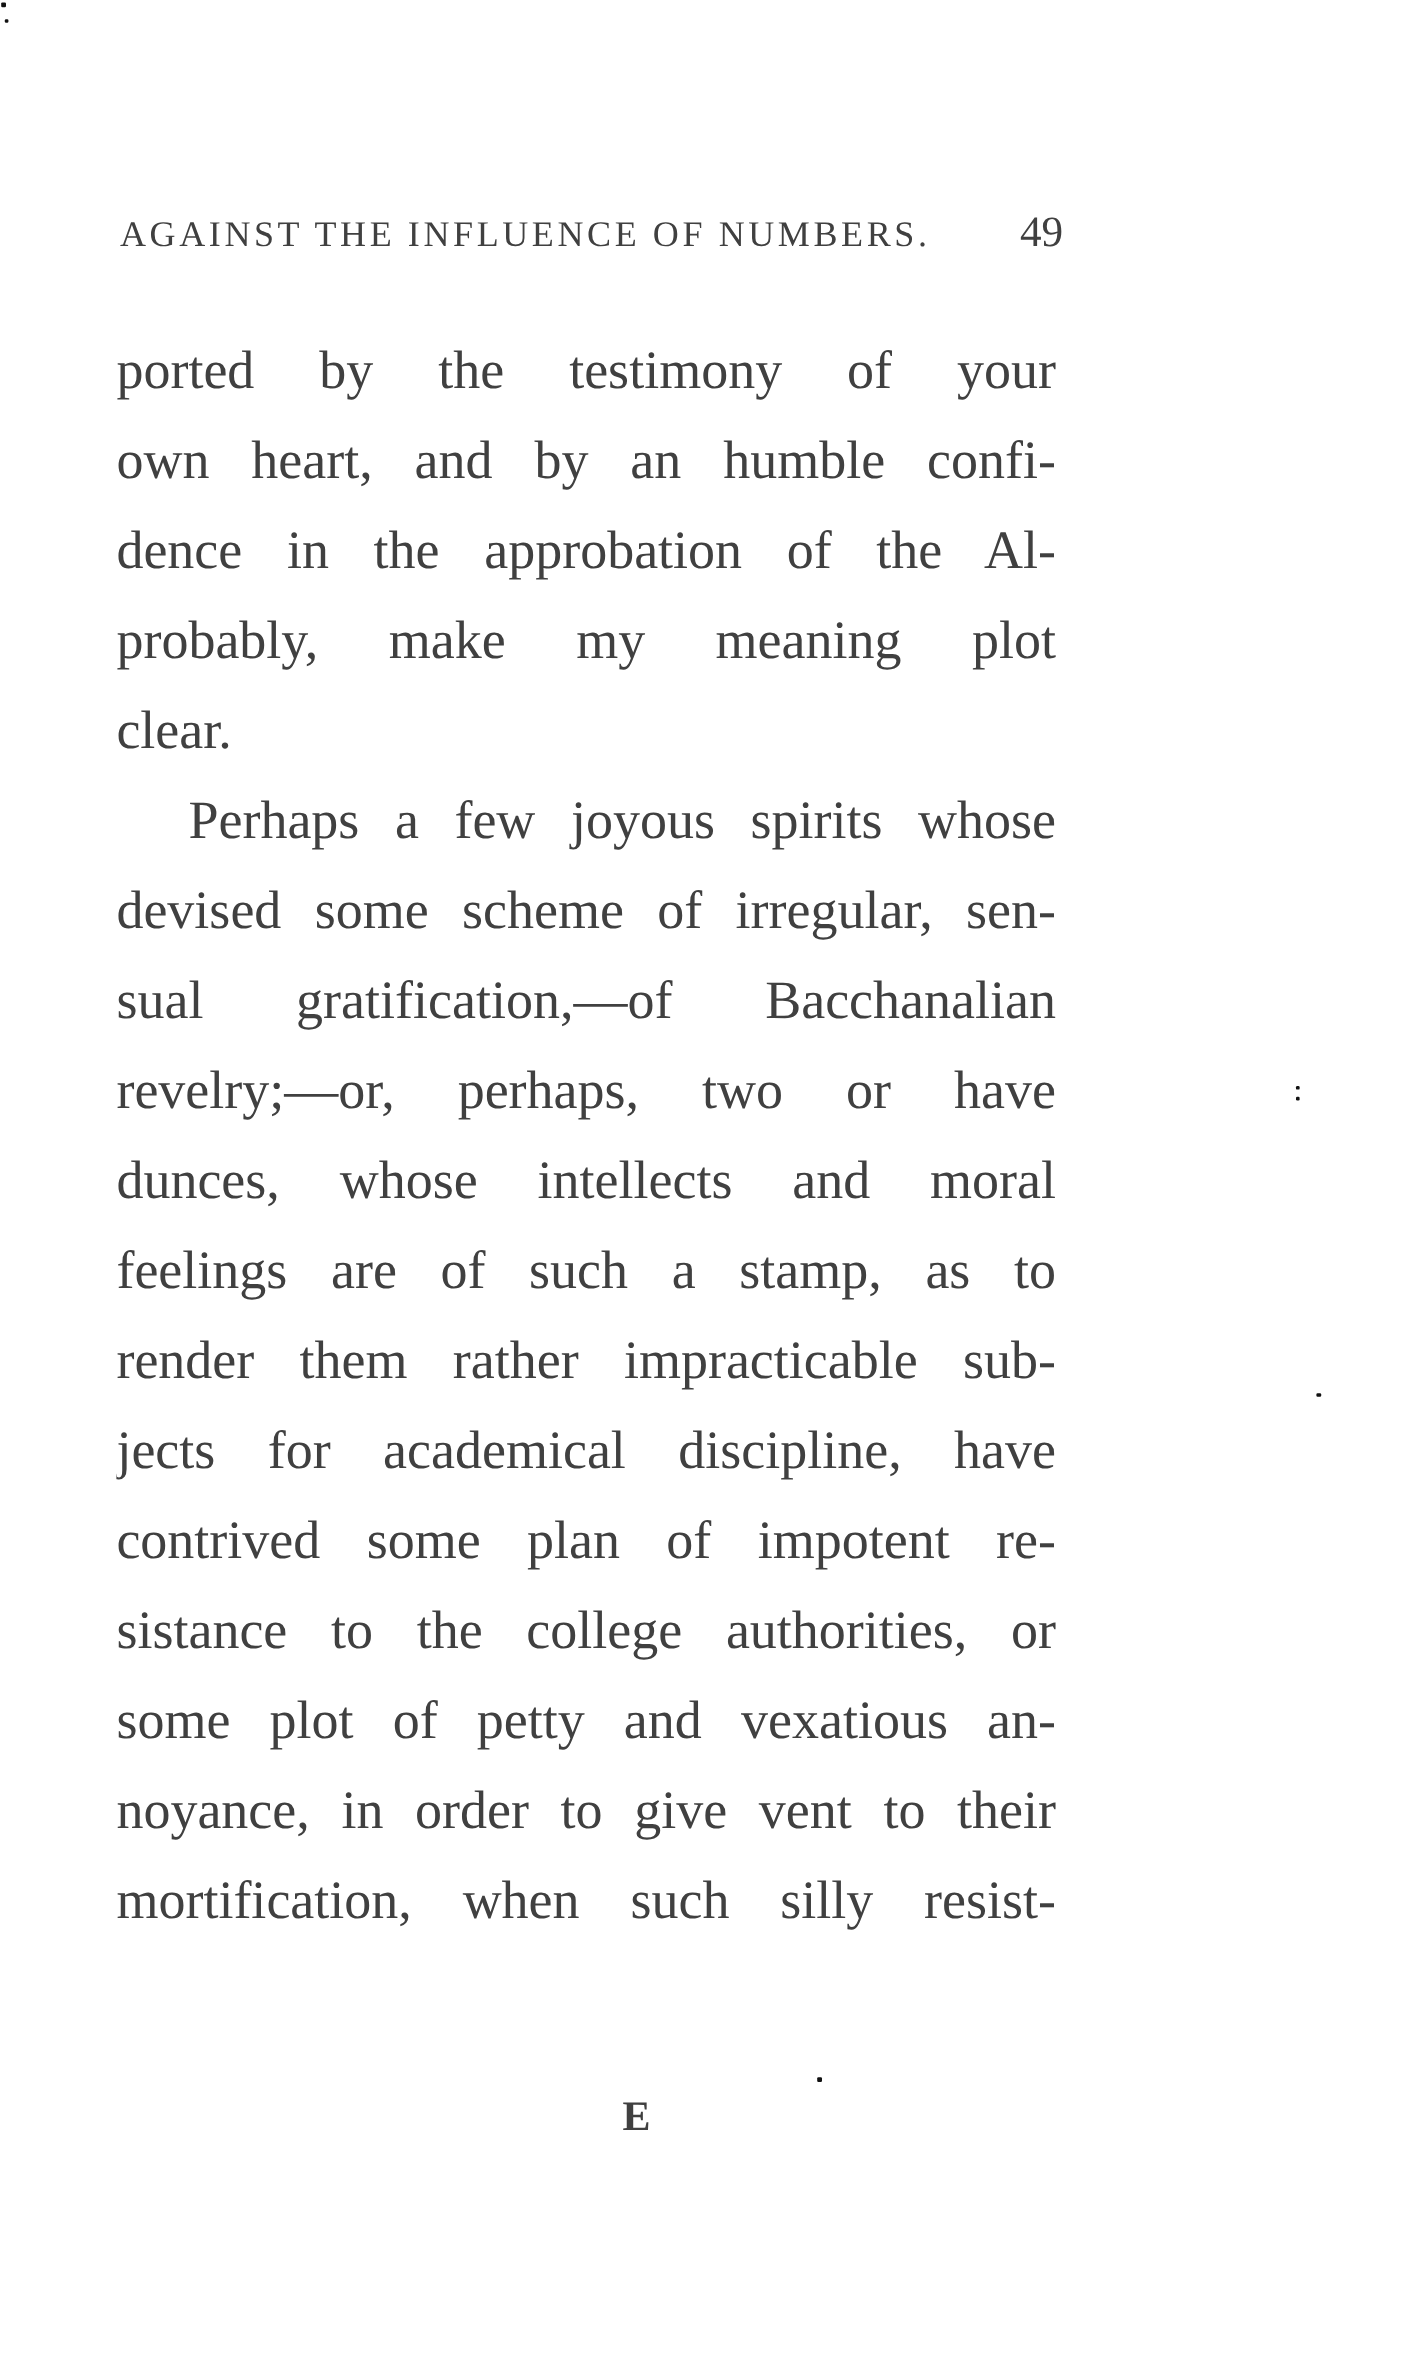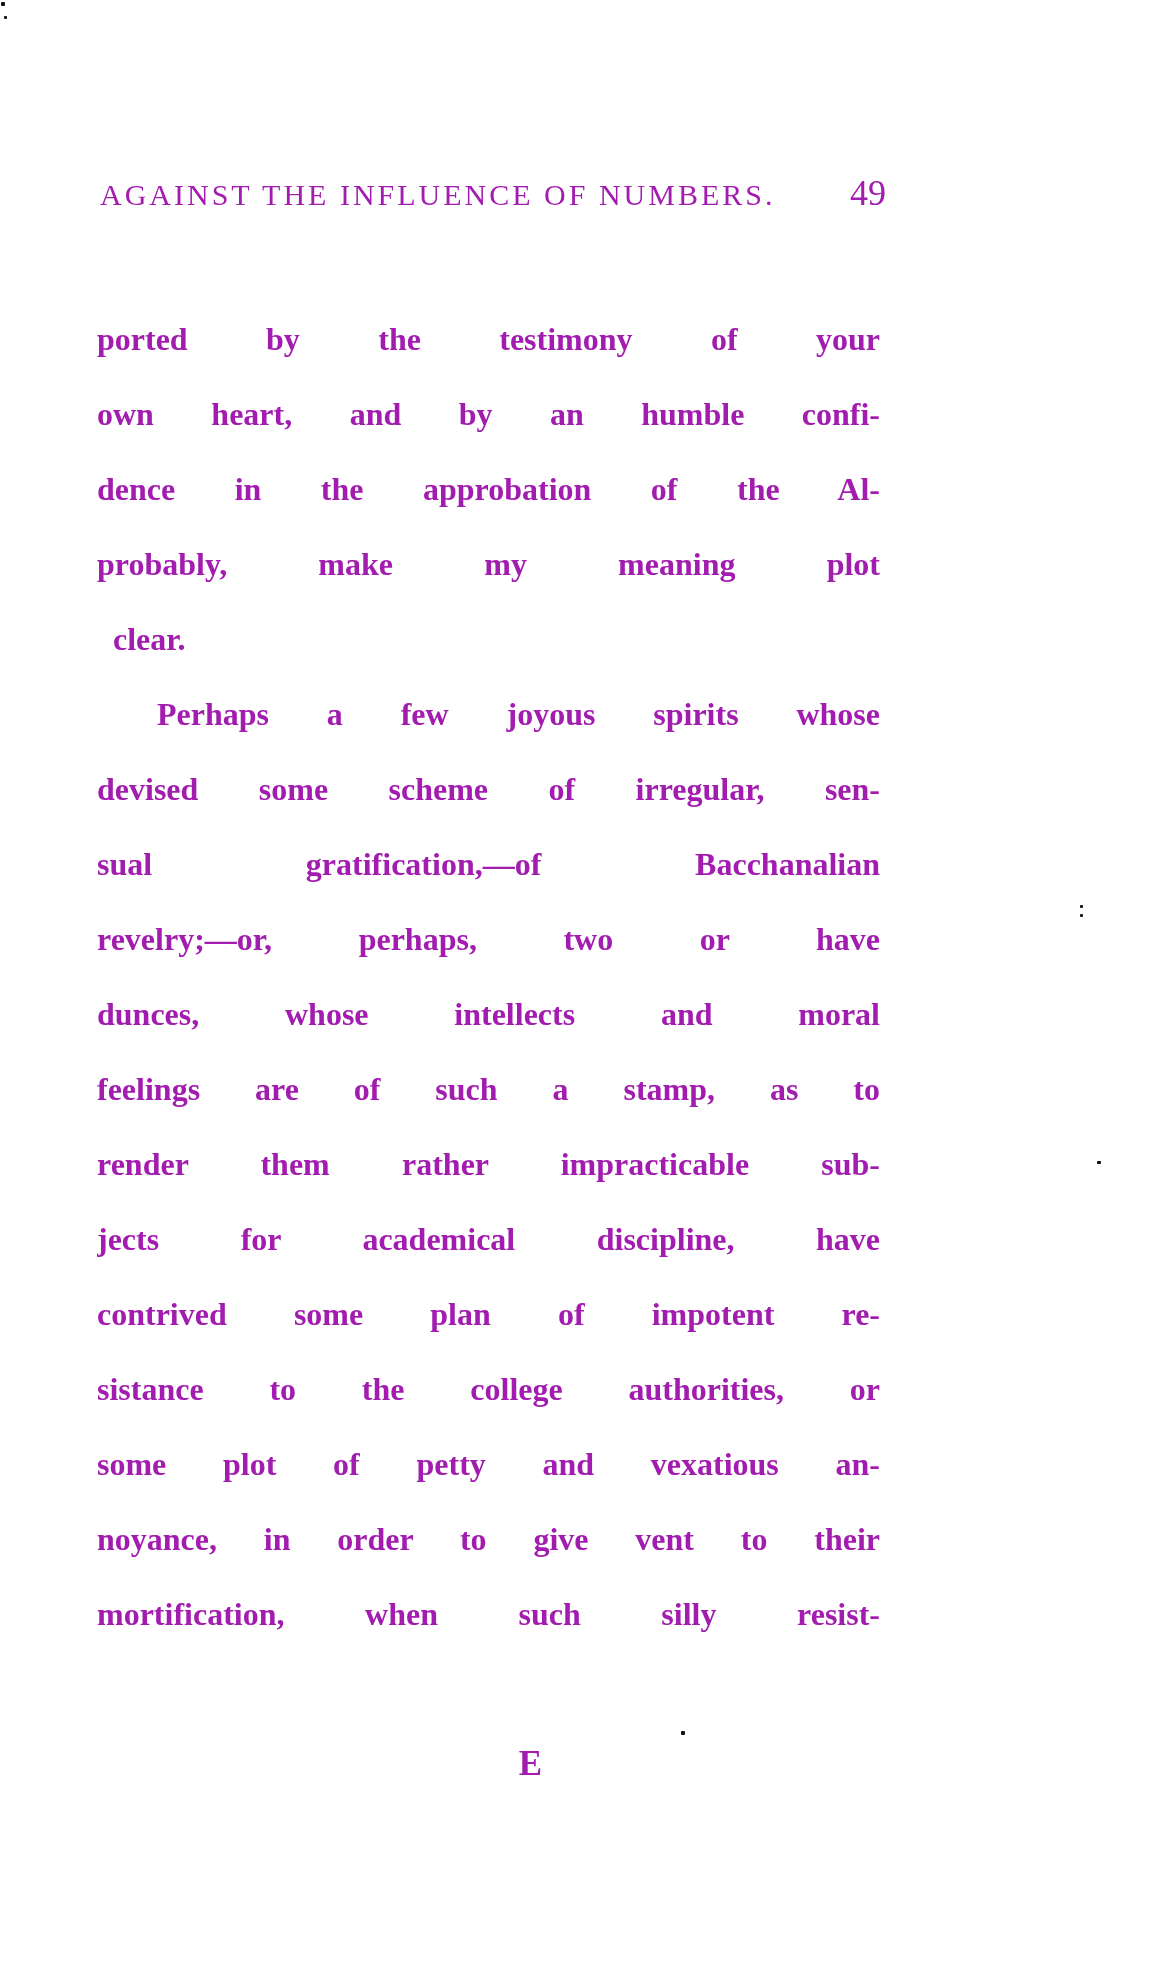--- a/index.html
+++ b/index.html
@@ -1,21 +1,21 @@
 <!DOCTYPE html>
 <html><head>
 <meta charset="utf-8">
 <style>
   html, body { margin: 0; padding: 0; background: #ffffff; }
   .page {
     position: relative;
     width: 1171px;
     height: 1976px;
     background: #ffffff;
-    color: #a21caf;
+    color: #404040;
     font-family: "Liberation Serif", serif;
     overflow: hidden;
   }
   
   .running-header {
     position: absolute;
     left: 100px;
     top: 172px;
     width: 786px;
     display: flex;
@@ -29,36 +29,34 @@
     font-weight: 400;
   }
   .folio {
     font-size: 36px;
     font-weight: 400;
   }
   
   .body-text {
     position: absolute;
     left: 97px;
-    top: 302px;
+    top: 271px;
     width: 783px;
-    font-size: 32px;
-    font-weight: bold;
+    font-size: 45px;
   }
   .line {
     height: 75px;
     line-height: 75px;
     text-align: justify;
     text-align-last: justify;
     overflow: hidden;
   }
   .line.short {
     text-align: left;
     text-align-last: left;
-    margin-left: 16px;
   }
   .line.indent {
     text-indent: 60px;
   }
   
   .catchword-row {
     position: absolute;
     top: 1744px;
     left: 0;
     width: 1171px;

